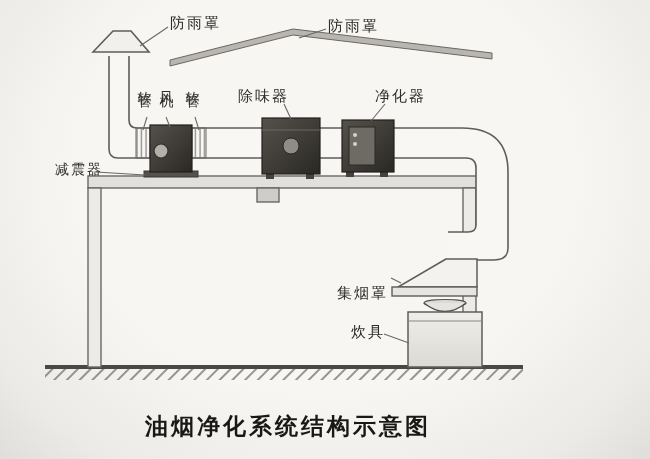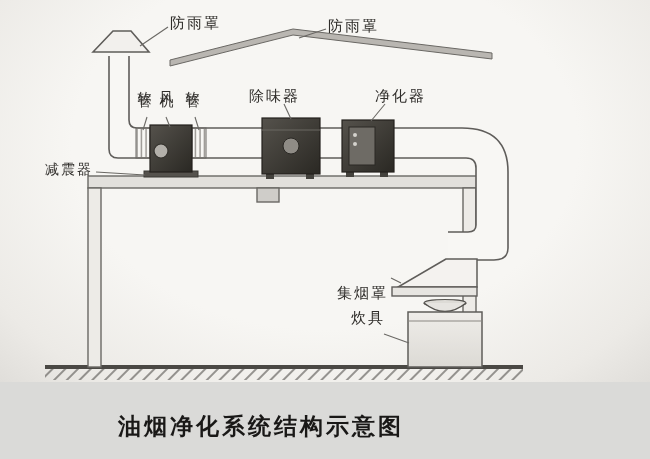--- a/index.html
+++ b/index.html
@@ -2,34 +2,34 @@
 <html><head>
 <meta charset="utf-8">
 <style>
   html,body{margin:0;padding:0;}
   body{
     width:650px;height:459px;overflow:hidden;
     font-family:"DejaVu Sans","Liberation Sans",sans-serif;
     background:#dadad8;
   }
   .stage{
-    position:relative;width:650px;height:382px;
+    position:relative;width:650px;height:459px;
     background:radial-gradient(ellipse at 50% 38%, #f7f6f3 55%, #eceae6 85%, #e0deda 100%);
   }
   .stage svg{position:absolute;left:0;top:0;}
   .lbl{
     position:absolute;color:#2f2d2a;font-size:15px;letter-spacing:2px;white-space:nowrap;
   }
   .vlbl{
     position:absolute;color:#2f2d2a;font-size:14px;
     writing-mode:vertical-rl;text-orientation:upright;letter-spacing:3px;line-height:1;
   }
   .small{font-size:14px;}
   .title{
-    position:absolute;left:118px;top:411px;width:340px;text-align:left;
+    position:absolute;left:118px;top:411px;width:340px;text-align:center;
     color:#191817;font-size:23px;font-weight:700;letter-spacing:3px;
   }
 </style>
 </head>
 <body>
 
 <div class="stage">
 
   <svg width="650" height="459" viewBox="0 0 650 459">
     <defs>
@@ -123,22 +123,22 @@
     </g>
   </svg>
 
   <div class="lbl" style="left:170px;top:14px">防雨罩</div>
   <div class="lbl" style="left:328px;top:17px">防雨罩</div>
 
   <div class="vlbl" style="left:138px;top:80px">软管</div>
   <div class="vlbl" style="left:160px;top:80px">风机</div>
   <div class="vlbl" style="left:186px;top:80px">软管</div>
 
-  <div class="lbl" style="left:249px;top:87px">除味器</div>
+  <div class="lbl" style="left:238px;top:87px">除味器</div>
   <div class="lbl" style="left:375px;top:87px">净化器</div>
 
-  <div class="lbl small" style="left:45px;top:161px">减震器</div>
+  <div class="lbl small" style="left:55px;top:161px">减震器</div>
 
   <div class="lbl" style="left:337px;top:284px">集烟罩</div>
-  <div class="lbl" style="left:351px;top:309px">炊具</div>
+  <div class="lbl" style="left:351px;top:323px">炊具</div>
 
   <div class="title">油烟净化系统结构示意图</div>
 </div>
 
 </body></html>

